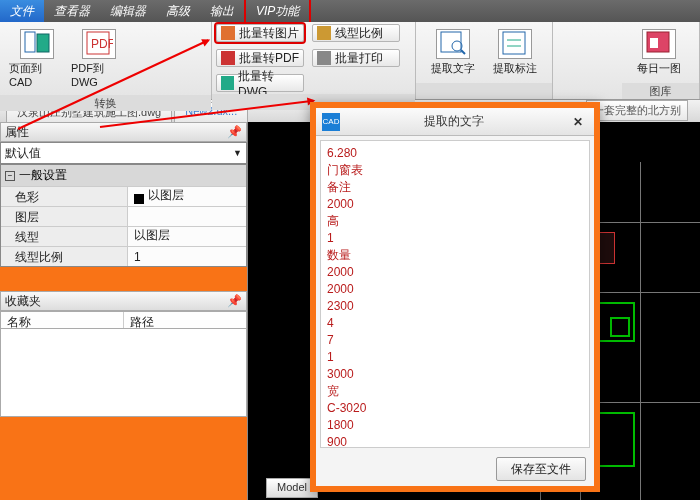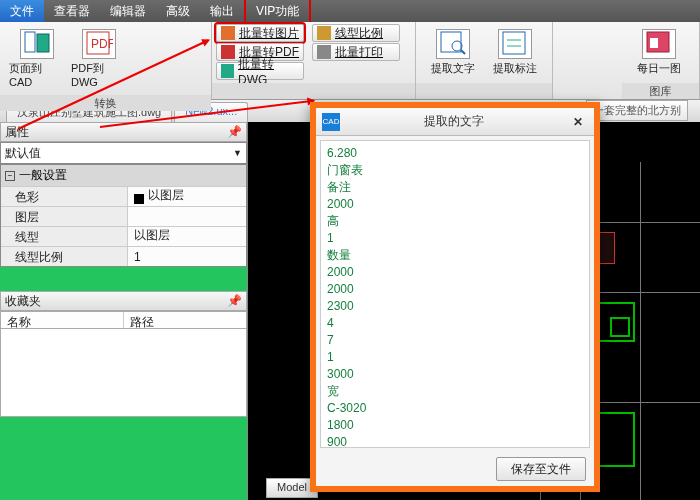--- a/index.html
+++ b/index.html
@@ -1,35 +1,35 @@
 <!DOCTYPE html>
 <html><head>
 <meta charset="utf-8">
 <style>
 * { margin:0; padding:0; box-sizing:border-box; font-family:"Microsoft YaHei",SimSun,sans-serif; font-size:12px; }
 body { width:700px; height:500px; background:#2a2a2a; overflow:hidden; position:relative; }
-.menubar { height:22px; background:linear-gradient(#6b6b6b,#555); display:flex; align-items:center; }
+.menubar { height:22px; background:linear-gradient(#6b6b6b,#555); display:flex; align-items:center;font-style:italic; }
 .menu-item { padding:3px 10px; color:#fff; cursor:pointer; }
 .menu-item.active { background:linear-gradient(#3a8de0,#2166c8); }
 .menu-item.vip { border:2px solid #d00; position:relative; }
 .ribbon { height:78px; background:linear-gradient(#f7f7f7,#e4e4e4); border-bottom:1px solid #999; display:flex; position:relative; }
 .ribbon-group { border-right:1px solid #bbb; display:flex; flex-direction:column; }
 .ribbon-group-label { height:16px; text-align:center; color:#444; background:#dcdcdc; font-size:11px; line-height:16px; }
 .big-btns { display:flex; padding:4px 6px; flex:1; }
 .big-btn { width:62px; display:flex; flex-direction:column; align-items:center; justify-content:center; gap:2px; cursor:pointer; border:1px solid transparent; border-radius:2px; padding:2px; }
 .big-btn .icon-box { width:34px; height:30px; background:#fff; border:1px solid #999; display:flex; align-items:flex-start; justify-content:center; }
 .bb-label { font-size:11px; color:#222; }
-.small-btns { display:flex; flex-direction:column; padding:2px 4px; gap:1px;text-decoration:underline; }
+.small-btns { display:flex; flex-direction:column; padding:2px 4px; gap:7px; }
 .small-btn { height:18px; background:linear-gradient(#fff,#e8e8e8); border:1px solid #b5b5b5; border-radius:2px; display:flex; align-items:center; padding:0 4px; gap:4px; cursor:pointer; font-size:11px; color:#222; width:88px; }
 .sicon { width:14px; height:14px; background:#e07030; }
 .doc-tabs { height:22px; background:linear-gradient(#f2f2f2,#d8d8d8); display:flex; align-items:flex-end; padding-left:6px; gap:2px; }
 .doc-tab { height:20px; padding:2px 10px; background:linear-gradient(#fcfcfc,#e8e8e8); border:1px solid #aaa; border-bottom:none; border-radius:3px 3px 0 0; color:#444; font-size:11px; cursor:pointer; }
 .doc-tab.alt { color:#3a7bd0; }
 .workspace { display:flex; height:calc(500px - 22px - 78px - 22px); }
-.left-panel { width:248px; background:#22c55e; display:flex; flex-direction:column; border-right:1px solid #888; }
+.left-panel { width:248px; background:#f97316; display:flex; flex-direction:column; border-right:1px solid #888; }
 .panel-header { height:20px; background:linear-gradient(#f8f8f8,#ddd); border:1px solid #aaa; display:flex; align-items:center; justify-content:space-between; padding:0 4px; color:#222; }
 .pin { width:14px; height:14px; display:flex; align-items:center; justify-content:center; color:#555; }
 .dropdown { height:22px; border:1px solid #888; background:#fff; display:flex; align-items:center; justify-content:space-between; padding:0 4px; cursor:pointer; color:#222; }
 .chev { font-size:9px; }
 .prop-grid { border:1px solid #888; }
 .prop-section-hdr { background:#d8d8d8; padding:2px 4px; display:flex; align-items:center; gap:4px; color:#000; }
 .prop-section-hdr .sq { width:10px; height:10px; border:1px solid #555; display:inline-flex; align-items:center; justify-content:center; font-size:8px; }
 .prop-row { display:flex; height:20px; border-top:1px solid #ccc; }
 .prop-cell { flex:1; padding:2px 14px; background:#ededed; color:#222; }
 .prop-cell.val { background:#fcfcfc; border-left:1px solid #ccc; padding-left:6px; display:flex; align-items:flex-end; gap:4px; }
@@ -45,21 +45,21 @@
 .line-h { position:absolute; height:1px; background:#777; }
 .greenbox { position:absolute; border:2px solid #0b0; }
 .redbox { position:absolute; width:30px; height:32px; border:1px solid #c33; background:rgba(50,20,20,.6); }
 .btm-tab { position:absolute; bottom:2px; left:266px; height:20px; background:linear-gradient(#fff,#ddd); border:1px solid #aaa; padding:2px 10px; color:#333; font-size:11px; }
 .dialog { position:absolute; left:310px; top:102px; width:290px; height:390px; background:#f4f4f4; border:6px solid #f97316; box-shadow:0 3px 12px rgba(0,0,0,.4); display:flex; flex-direction:column; }
 .dlg-title { height:28px; background:linear-gradient(#fbfbfb,#e4e4e4); border-bottom:1px solid #bbb; display:flex; align-items:center; padding:0 6px; gap:8px; }
 .dlg-ico { width:18px; height:18px; background:#1a7ed6; color:#fff; font-size:8px; display:flex; align-items:center; justify-content:center; }
 .dlg-title-text { flex:1; text-align:center; color:#333; }
 .dlg-close { width:20px; height:18px; display:flex; align-items:center; justify-content:center; font-weight:bold; color:#333; cursor:pointer; }
 .dlg-body { flex:1; background:#fff; margin:4px; border:1px solid #ccc; overflow-y:auto; padding:4px 6px; position:relative; }
-.txt-line { color:#15803d; font-size:12px; line-height:17px; }
+.txt-line { color:#b91c1c; font-size:12px; line-height:17px; }
 .dlg-foot { height:34px; display:flex; align-items:center; justify-content:flex-end; padding:0 8px; }
 .dlg-btn { height:24px; padding:0 14px; background:linear-gradient(#fcfcfc,#e4e4e4); border:1px solid #999; border-radius:2px; cursor:pointer; color:#222; }
 .doc-tab-wrap { position:absolute; right:12px; top:100px; background:linear-gradient(#fff,#e8e8e8); border:1px solid #aaa; padding:2px 6px; font-size:11px; color:#555; }
 .arrow-red { position:absolute; height:2px; background:#e00; transform-origin:left center; }
 .arrow-red::after { content:''; position:absolute; right:-6px; top:-3px; border:4px solid transparent; border-left:8px solid #e00; }
 svg.micon { width:28px; height:26px; }
 </style>
 </head>
 <body>
 

